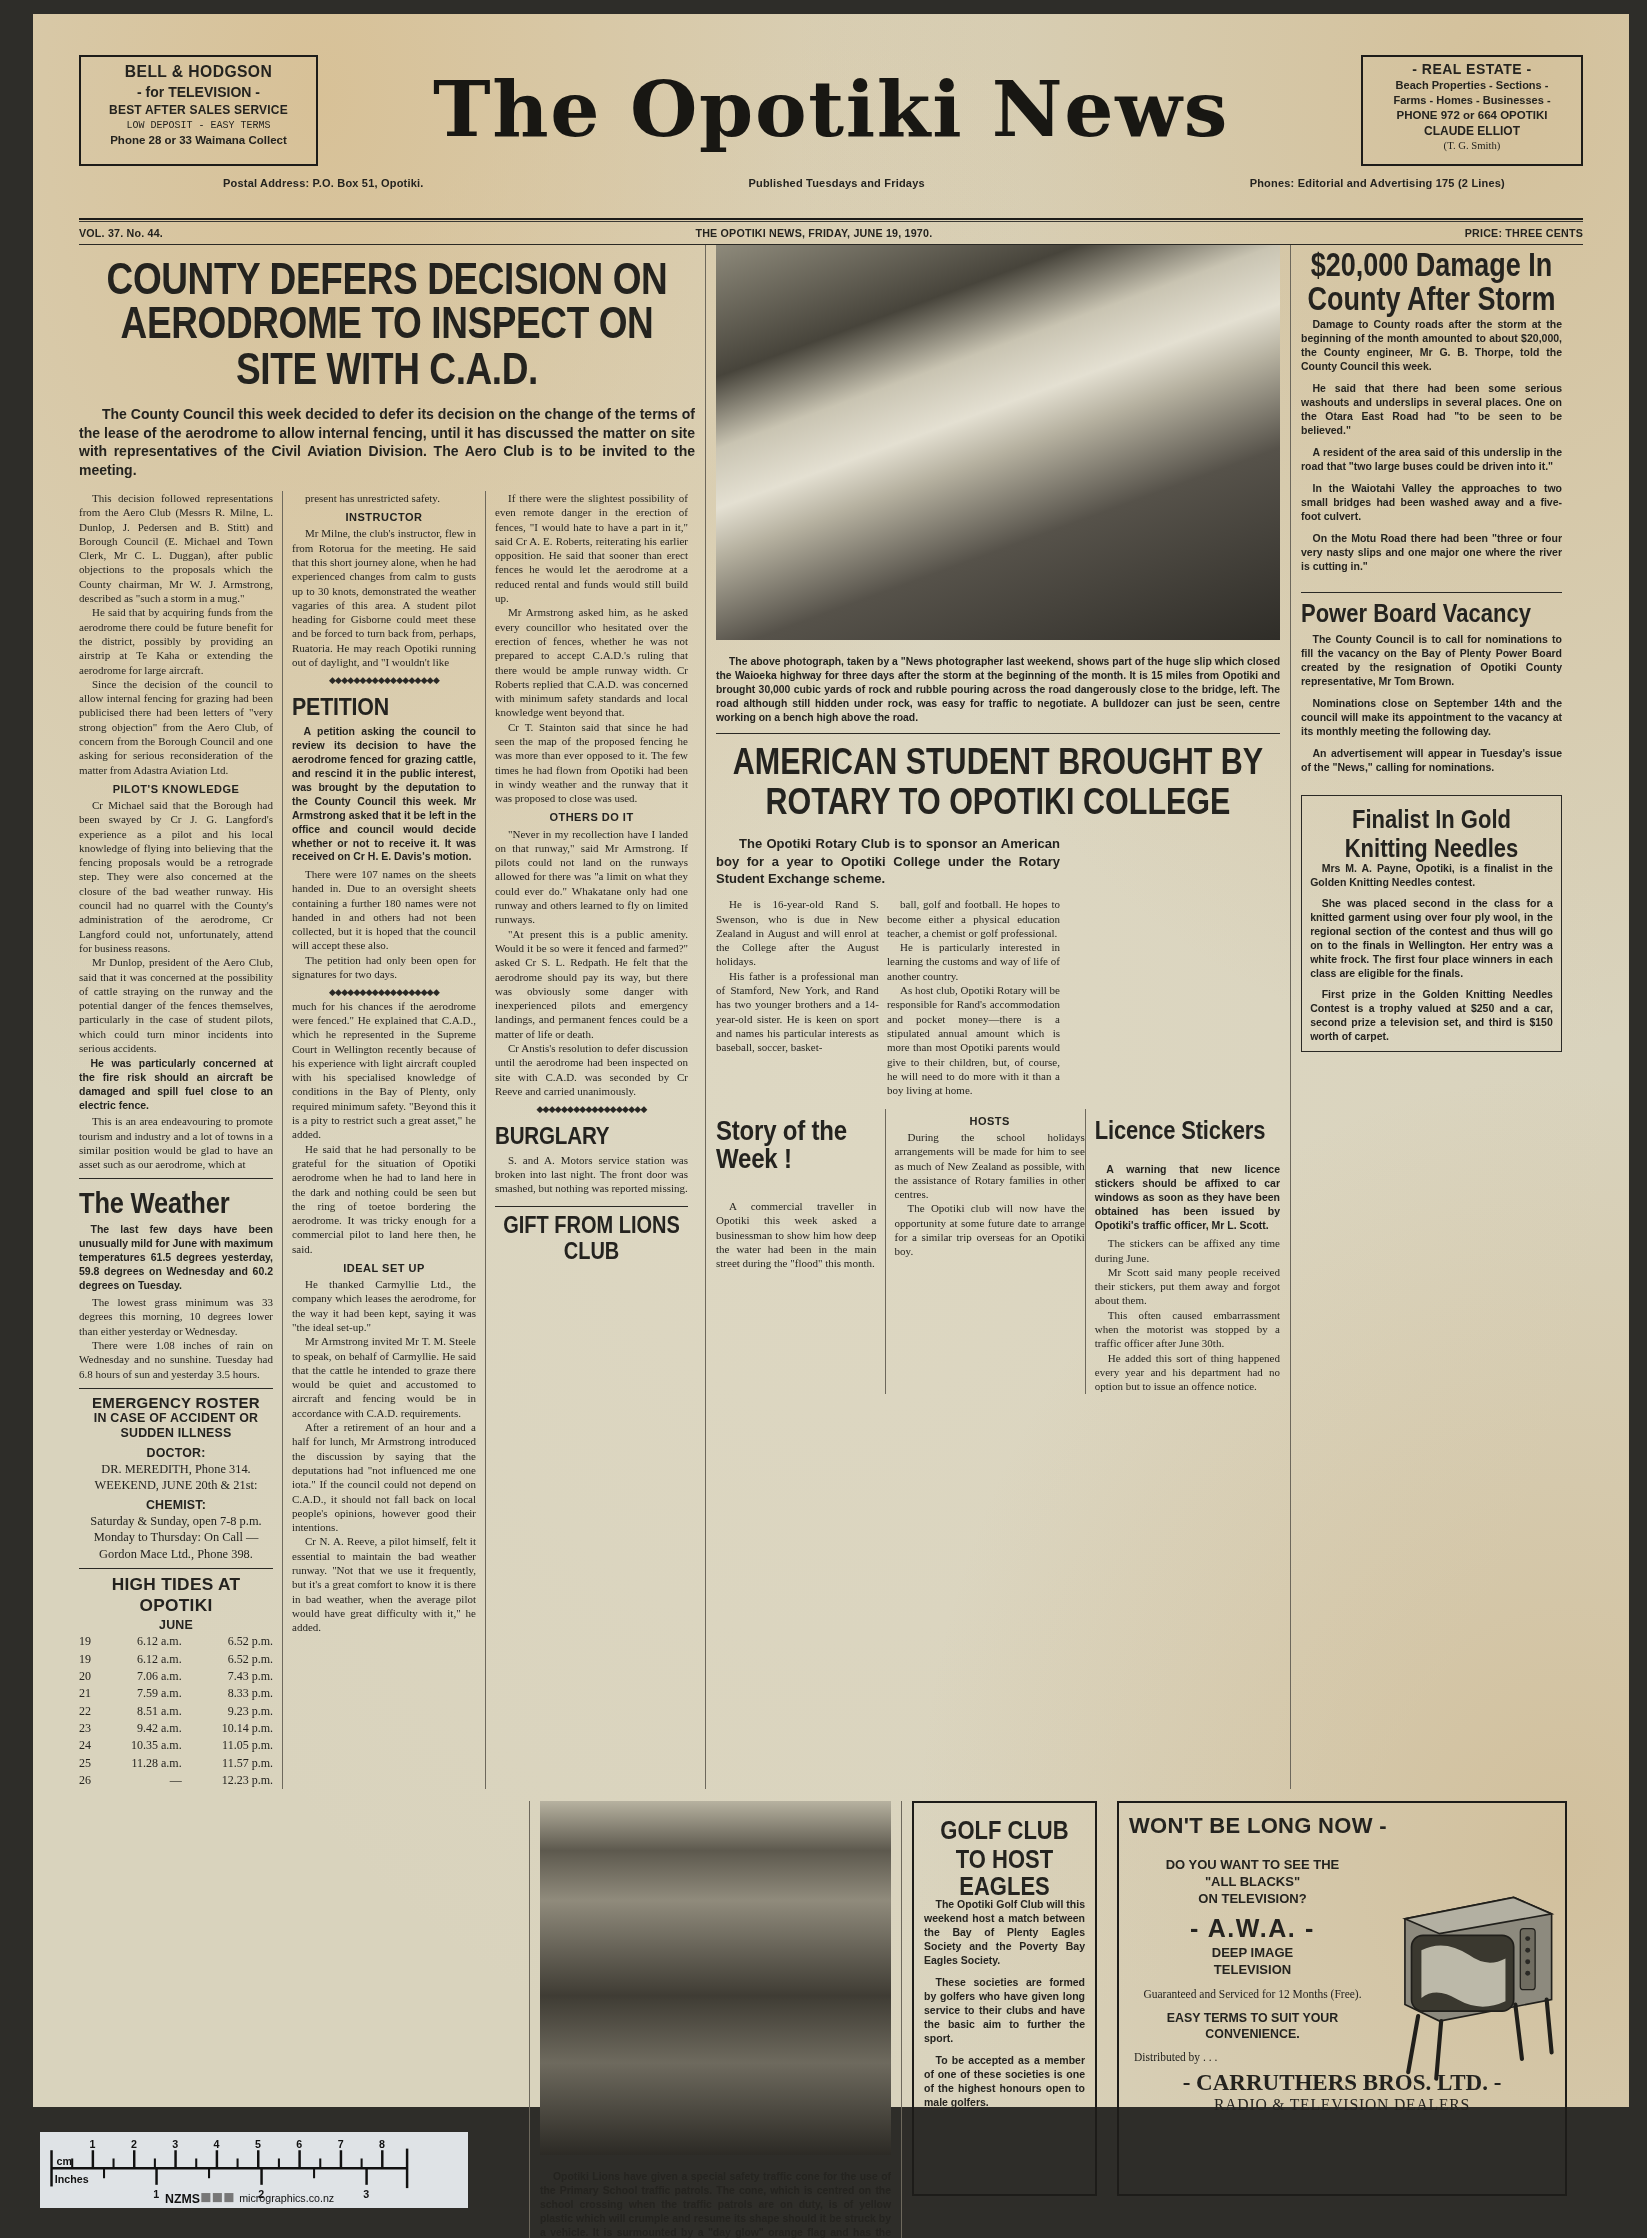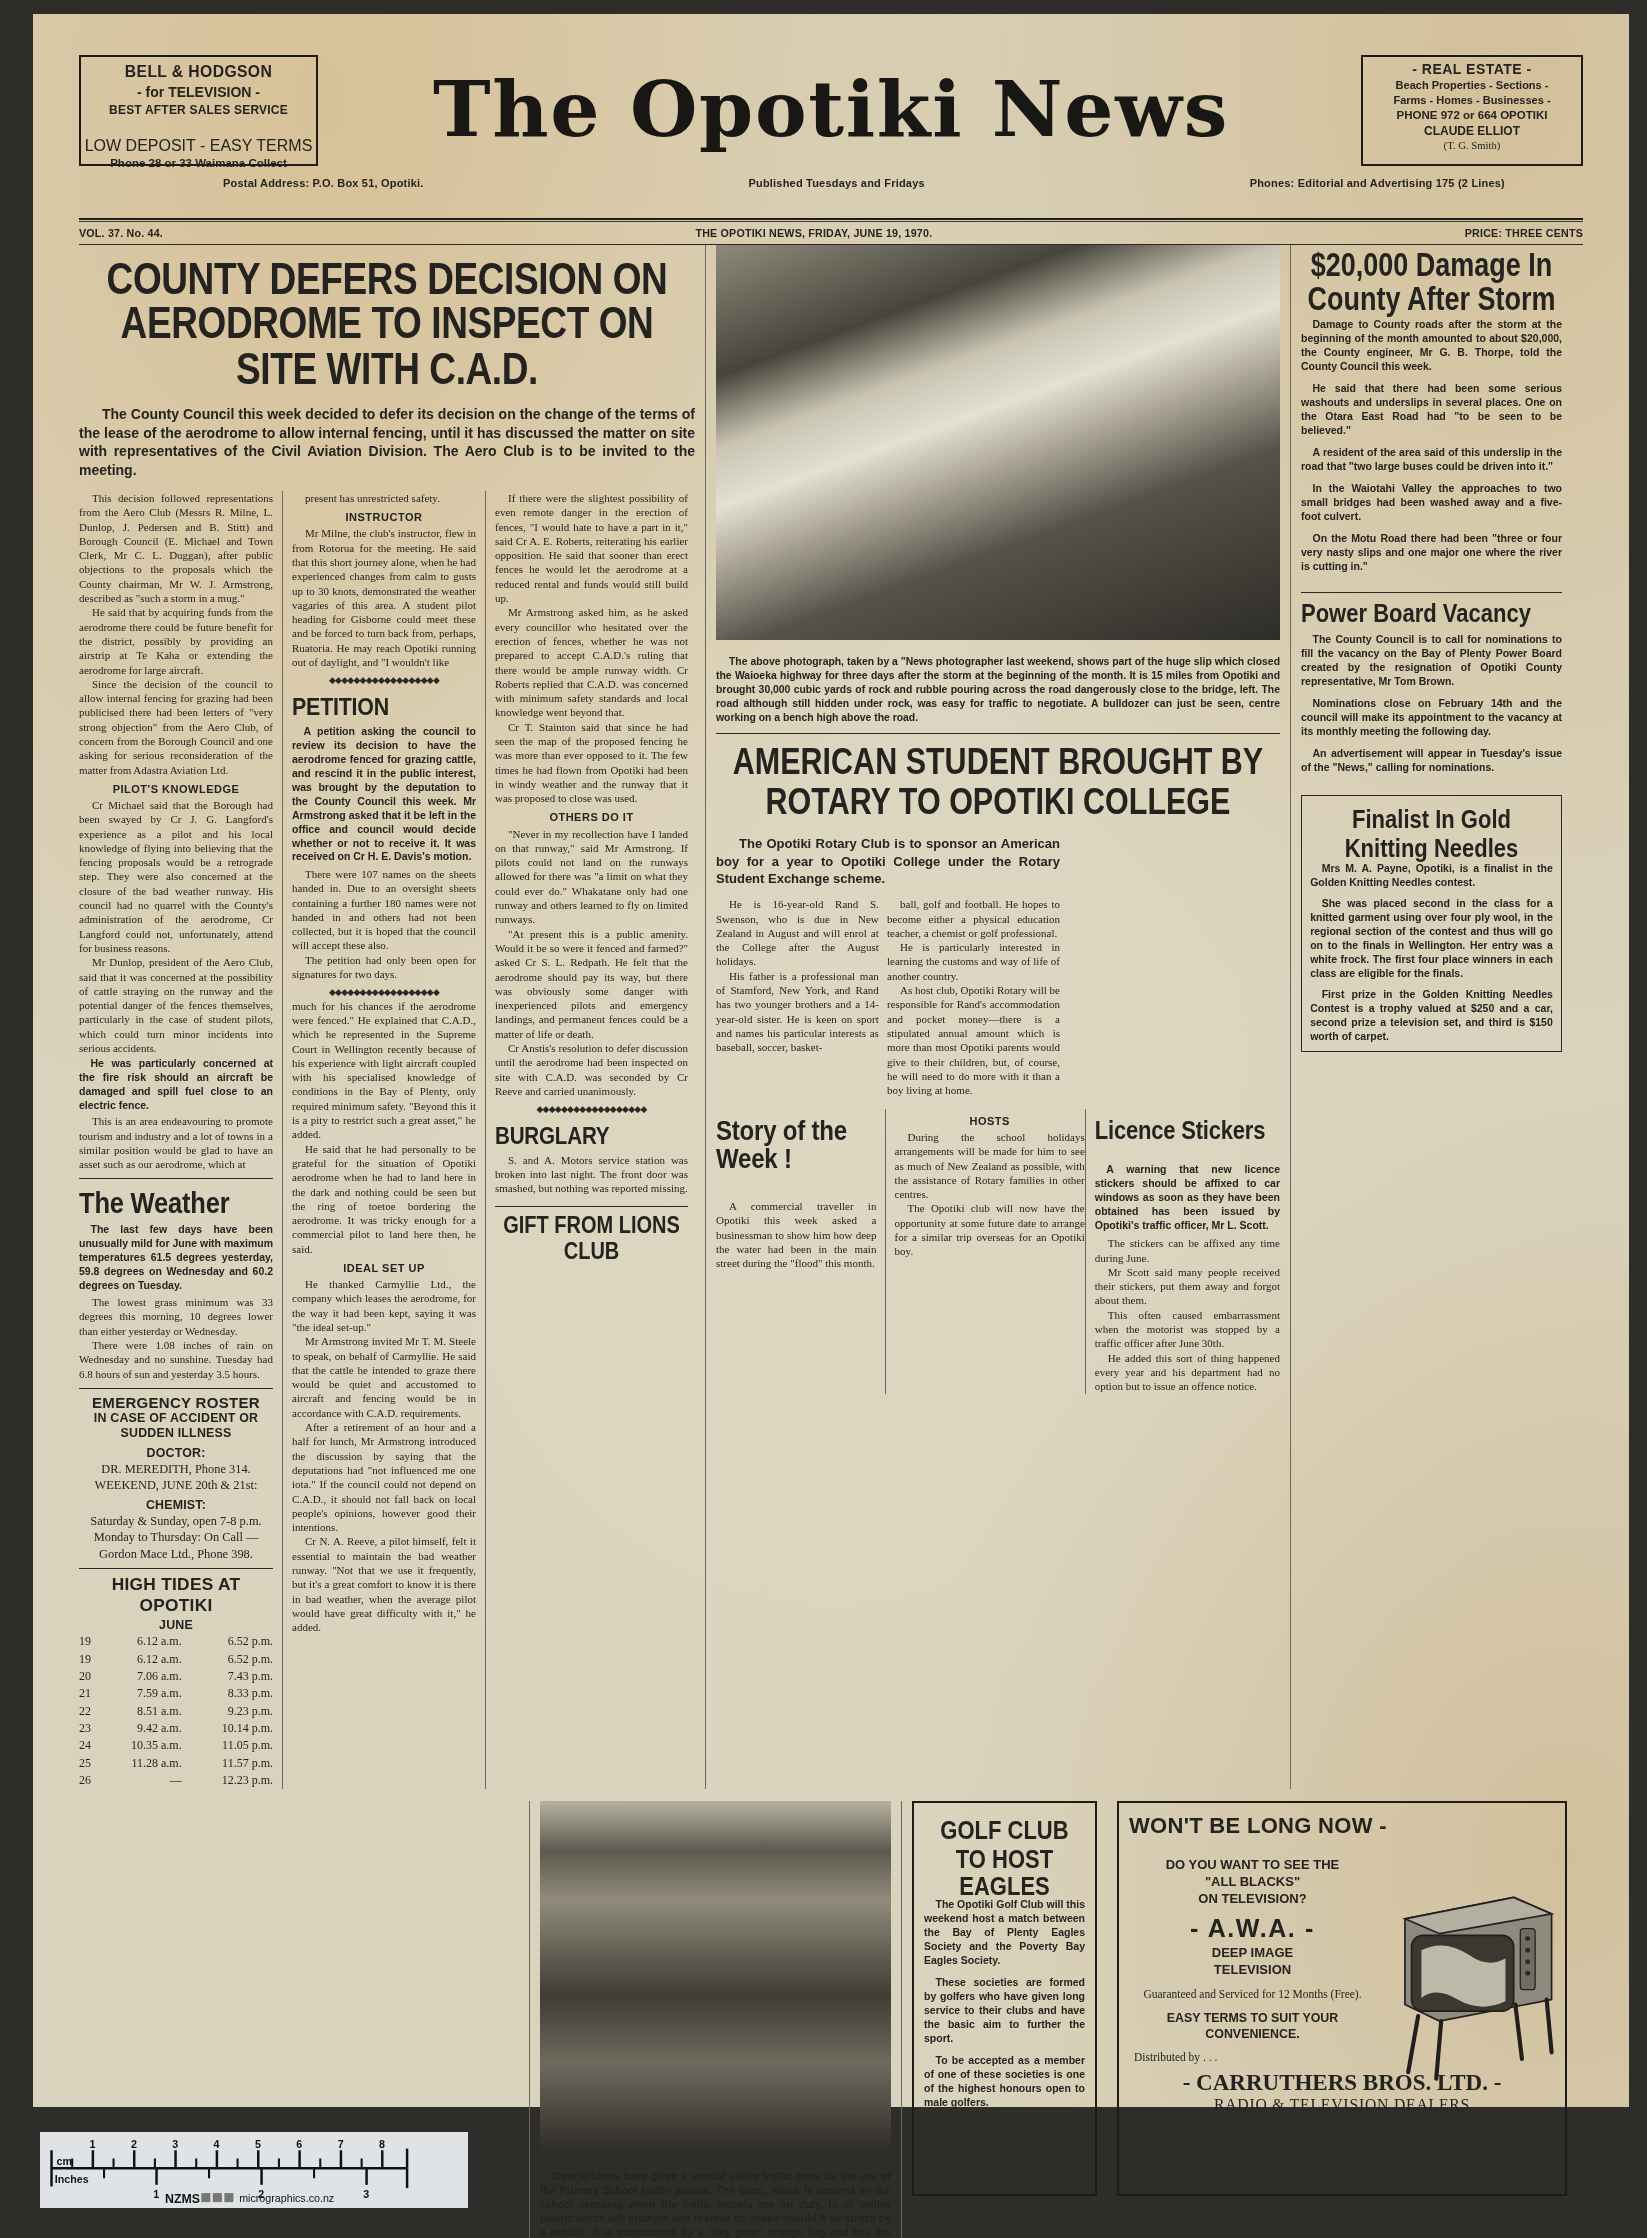--- a/index.html
+++ b/index.html
@@ -32,21 +32,21 @@
     position:absolute; left:46px; top:41px; width:239px; height:111px;
     border:2.5px solid #1d1c19; padding:5px 3.3px; text-align:center; line-height:1.22;
   }
   .ad-box-right {
     position:absolute; right:46px; top:41px; width:222px; height:111px;
     border:2.5px solid #1d1c19; padding:4.1px 3.3px; text-align:center; line-height:1.2;
   }
   .ab-l1 { font-weight:bold; font-size:15.7px; letter-spacing:0.4px; }
   .ab-l2 { font-weight:bold; font-size:14px; margin-top:2.5px; }
   .ab-l3 { font-weight:bold; font-size:12px; margin-top:2.5px; letter-spacing:0.2px;}
-  .ab-l4 { font-family:Liberation Sans, sans-serif; font-size:16px; margin-top:18px; }
+  .ab-l4 { font-family:Liberation Mono, monospace; font-size:10px; margin-top:2px; }
   .ab-l5 { font-weight:bold; font-size:11.5px; margin-top:0.8px; }
   .re-1 { font-weight:bold; font-size:14px; letter-spacing:0.5px;}
   .re-2 { font-weight:bold; font-size:11px; margin-top:1.6px;}
   .re-3 { font-weight:bold; font-size:11.5px; margin-top:1.6px;}
   .re-4 { font-weight:bold; font-size:12px; margin-top:0.8px;}
   .re-5 { font-family:"Liberation Serif", serif; font-size:10.7px; margin-top:0.8px;}
   .paper-title {
     position:absolute; left:0; right:0; top:51px; text-align:center;
     font-family:"DejaVu Serif", serif;
     font-weight:bold; font-size:76px; letter-spacing:1.6px;
@@ -426,21 +426,21 @@
           <p style="margin-top:8.2px;">He said that there had been some serious washouts and underslips in several places. One on the Otara East Road had "to be seen to be believed."</p>
           <p style="margin-top:8.2px;">A resident of the area said of this underslip in the road that "two large buses could be driven into it."</p>
           <p style="margin-top:8.2px;">In the Waiotahi Valley the approaches to two small bridges had been washed away and a five-foot culvert.</p>
           <p style="margin-top:8.2px;">On the Motu Road there had been "three or four very nasty slips and one major one where the river is cutting in."</p>
         </div>
 
         <div class="hr-s" style="margin-top:18px;"></div>
         <h2 class="hd-r hd-28" style="margin:6.6px 0 10px; text-align:left;">Power Board Vacancy</h2>
         <div class="bold-body">
           <p>The County Council is to call for nominations to fill the vacancy on the Bay of Plenty Power Board created by the resignation of Opotiki County representative, Mr Tom Brown.</p>
-          <p style="margin-top:8.2px;">Nominations close on February 14th and the council will make its appointment to the vacancy at its monthly meeting the following day.</p>
+          <p style="margin-top:8.2px;">Nominations close on September 14th and the council will make its appointment to the vacancy at its monthly meeting the following day.</p>
           <p style="margin-top:8.2px;">An advertisement will appear in Tuesday's issue of the "News," calling for nominations.</p>
         </div>
 
         <div class="thinbox" style="margin-top:20px;">
           <h2 class="hd-r hd-28" style="margin:1.6px 0 10px;">Finalist In Gold Knitting Needles</h2>
           <div class="bold-body">
             <p>Mrs M. A. Payne, Opotiki, is a finalist in the Golden Knitting Needles contest.</p>
             <p style="margin-top:7.4px;">She was placed second in the class for a knitted garment using over four ply wool, in the regional section of the contest and thus will go on to the finals in Wellington. Her entry was a white frock. The first four place winners in each class are eligible for the finals.</p>
             <p style="margin-top:7.4px;">First prize in the Golden Knitting Needles Contest is a trophy valued at $250 and a car, second prize a television set, and third is $150 worth of carpet.</p>
           </div>

